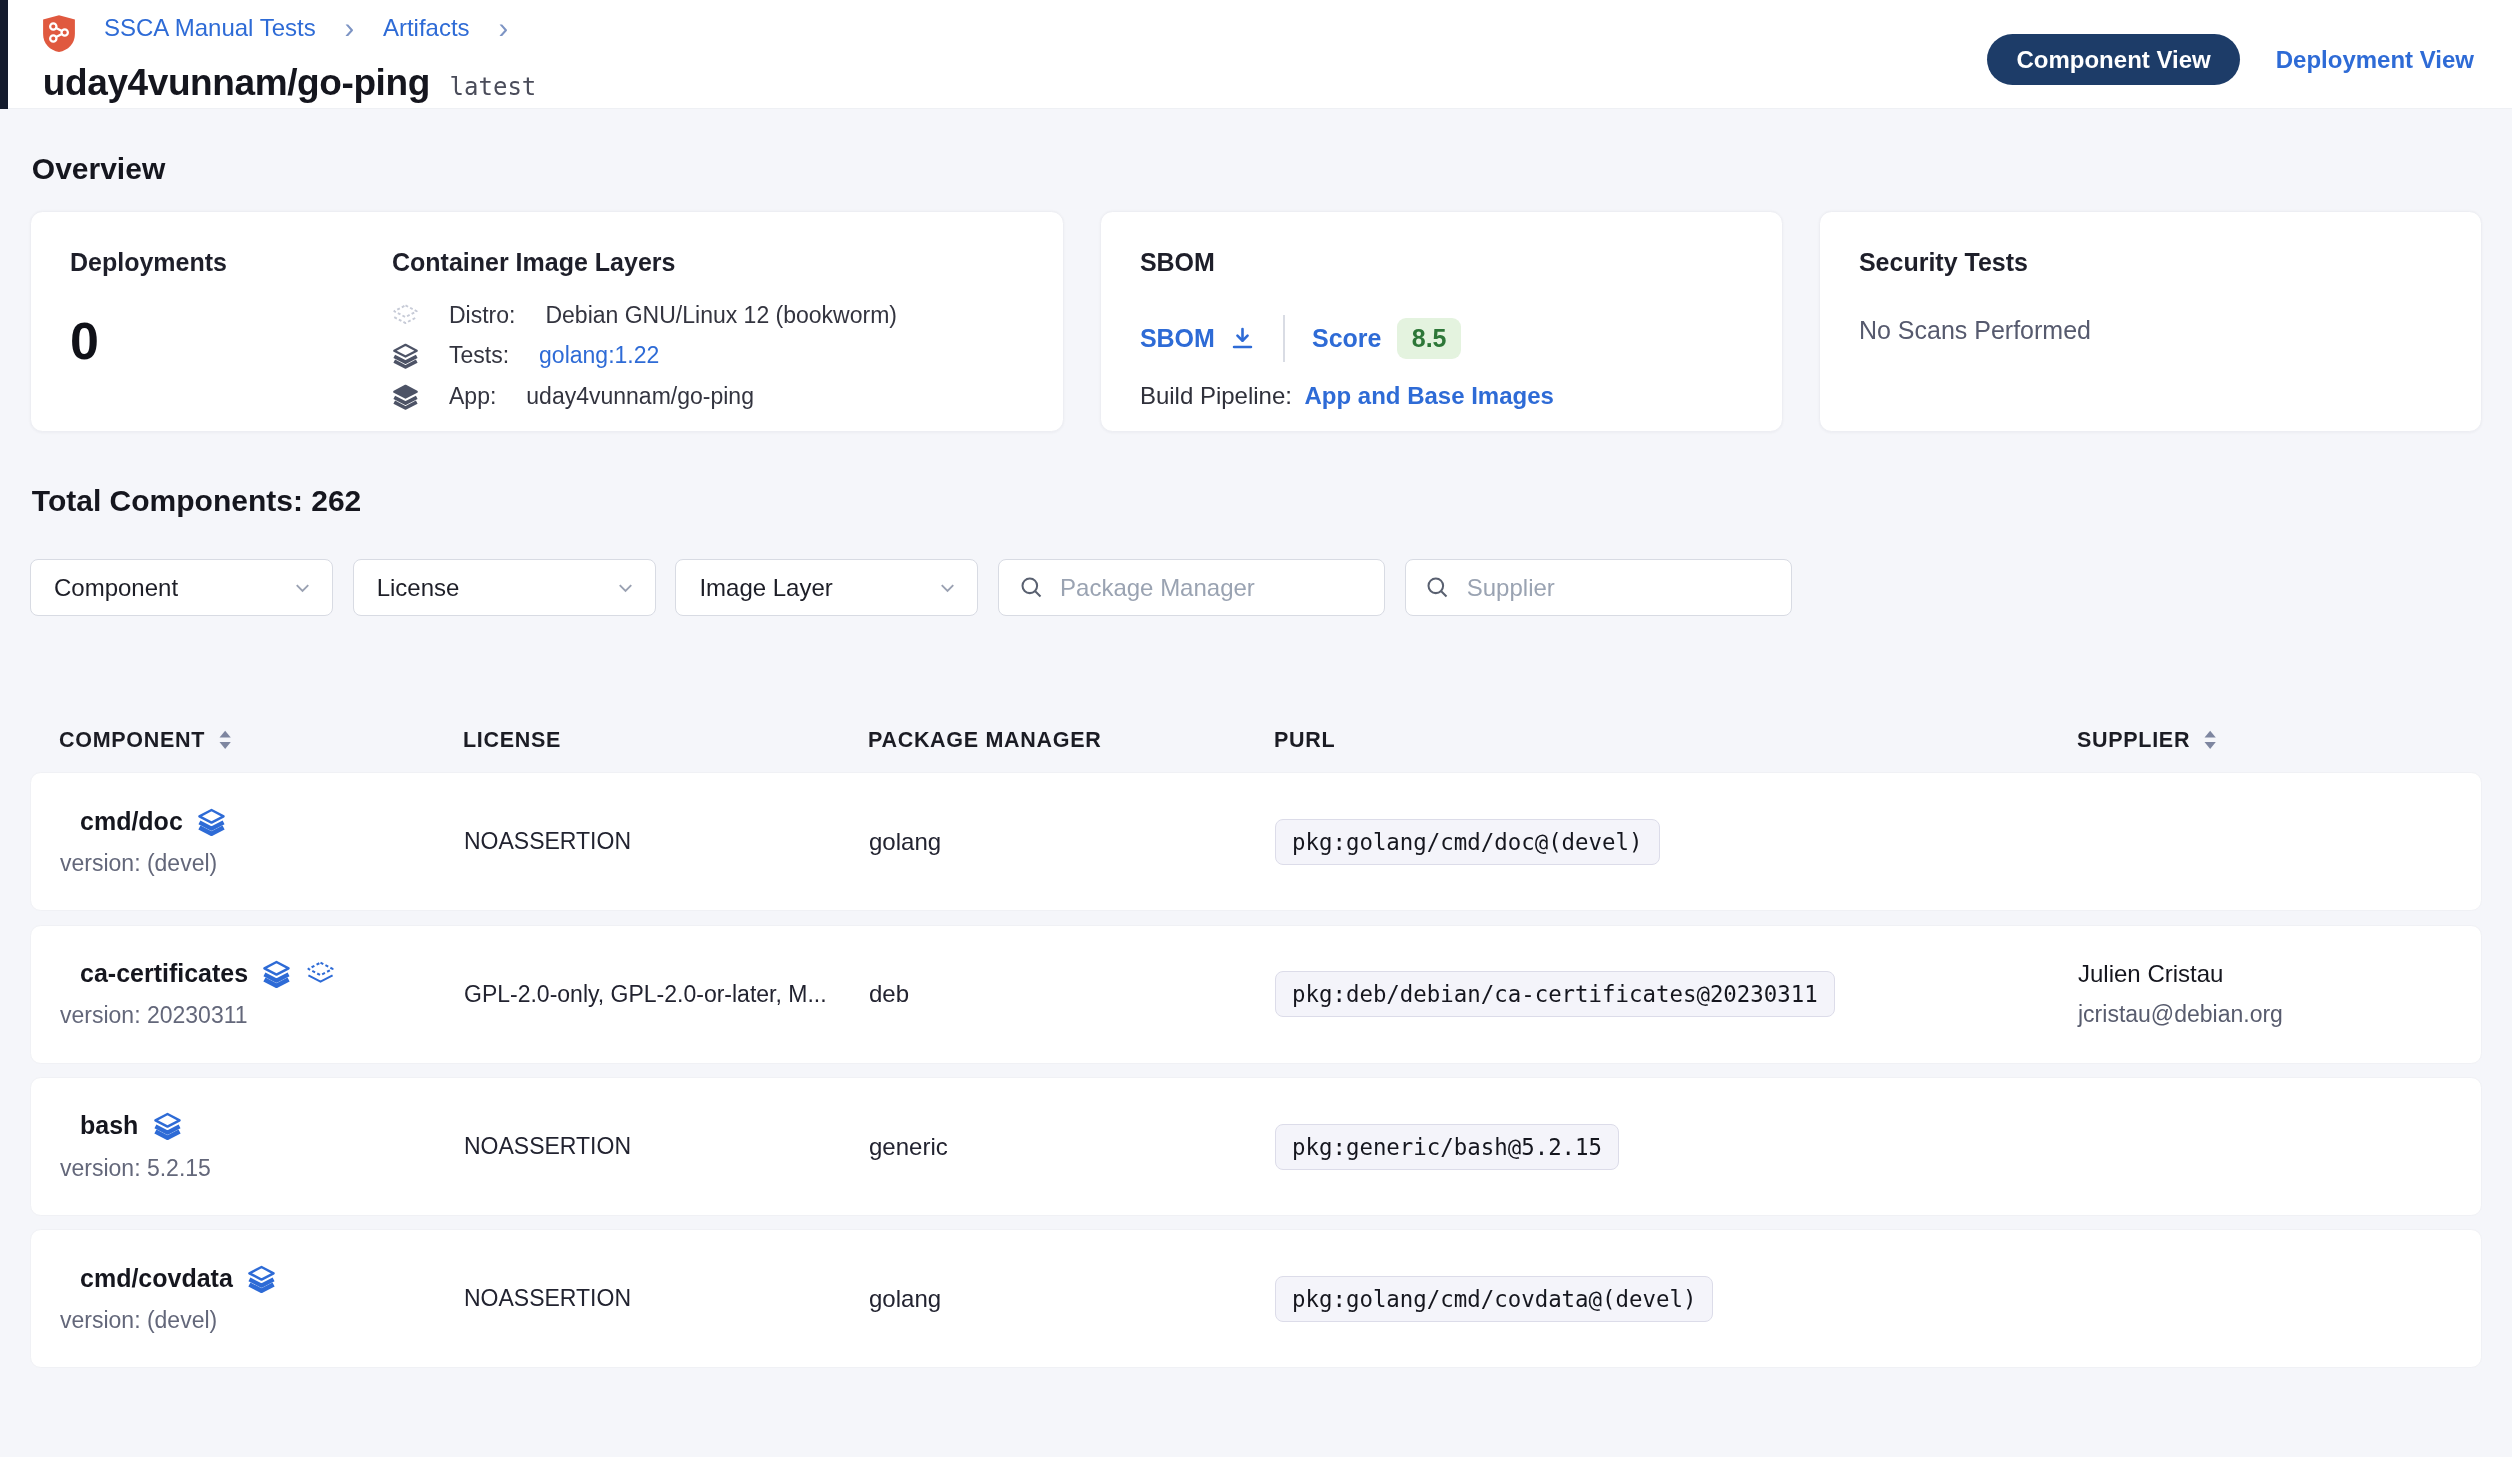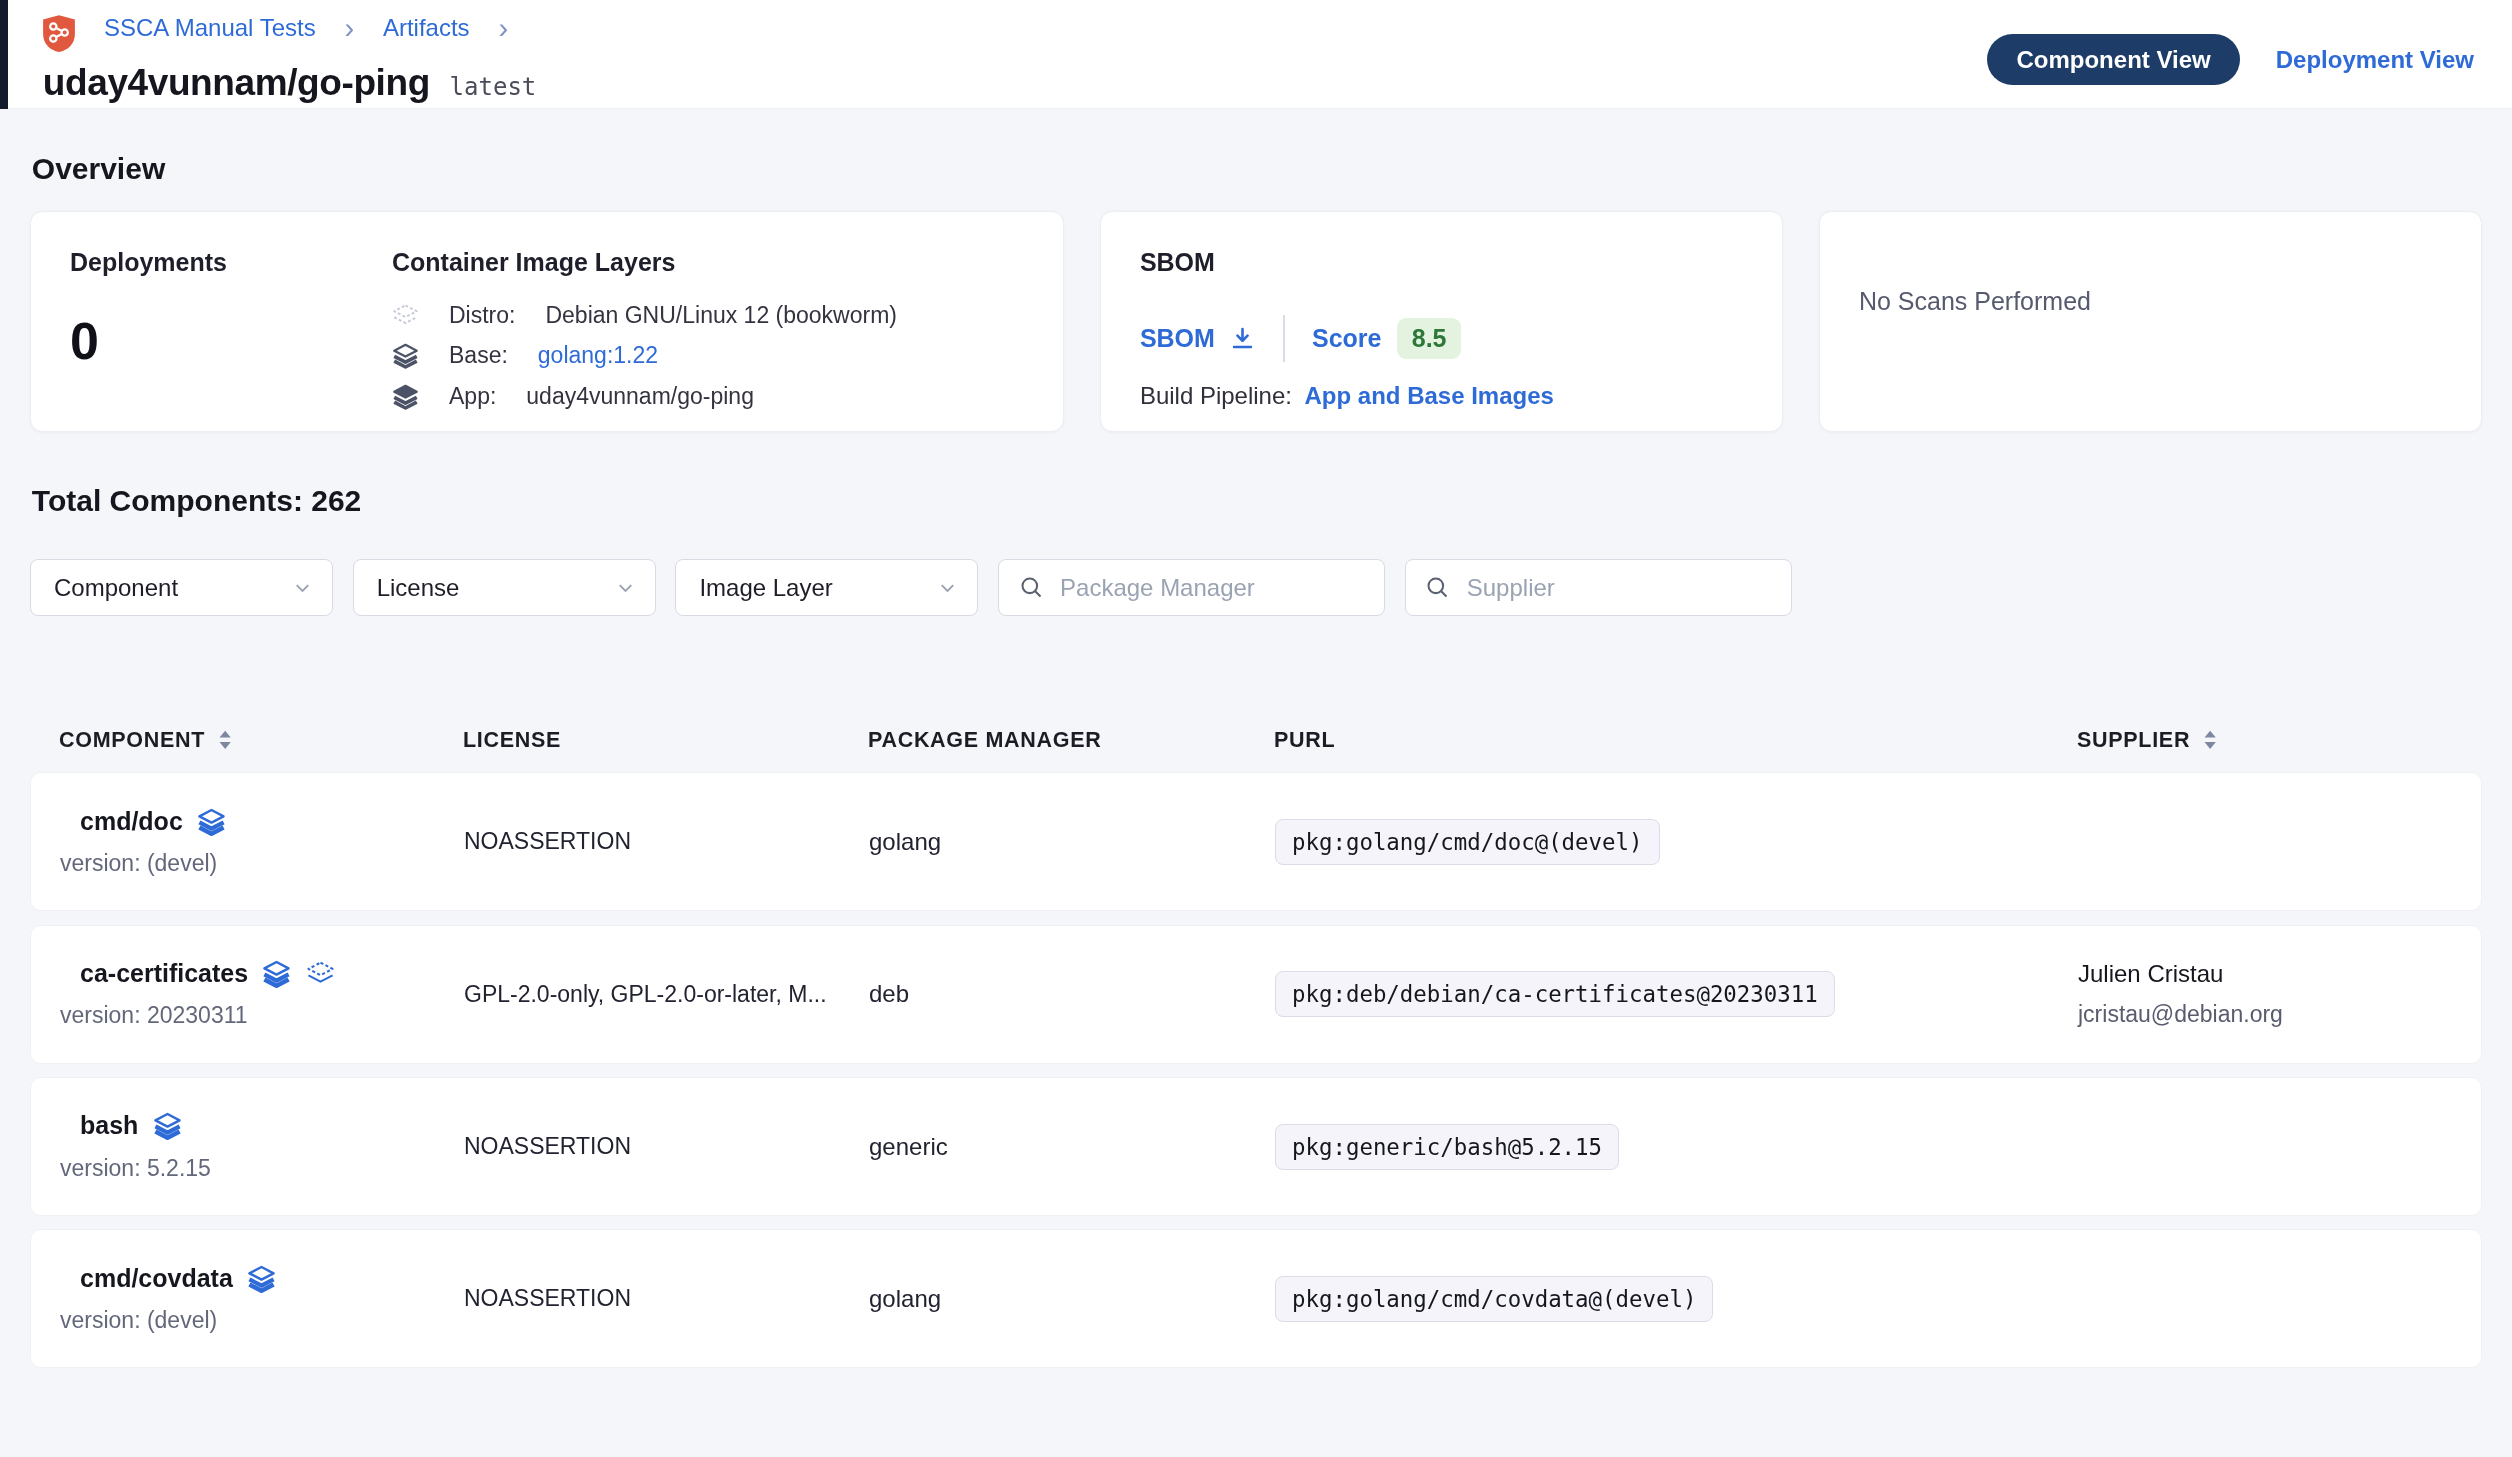--- a/index.html
+++ b/index.html
@@ -136,21 +136,21 @@
             <span class="val">Debian GNU/Linux 12 (bookworm)</span>
           </div>
           <div class="layer-row">
             <span>
               <svg width="27" height="27" viewBox="0 0 24 24" fill="none" stroke="#4d5366" stroke-width="2" stroke-linejoin="round">
                 <polygon points="12 2.5 22 7.7 12 12.9 2 7.7"></polygon>
                 <polyline points="2 12.7 12 17.9 22 12.7" stroke-width="3.2"></polyline>
                 <polyline points="2 17 12 22.2 22 17" stroke-width="3.2"></polyline>
               </svg>
             </span>
-            <span class="lbl">Base:</span>
+            <span class="lbl">Tests:</span>
             <span class="val link">golang:1.22</span>
           </div>
           <div class="layer-row">
             <span>
               <svg width="27" height="27" viewBox="0 0 24 24" fill="#4d5366" stroke="#4d5366" stroke-width="2" stroke-linejoin="round">
                 <polygon points="12 2.5 22 7.7 12 12.9 2 7.7"></polygon>
                 <polyline points="2 12.7 12 17.9 22 12.7" fill="none" stroke-width="3.2"></polyline>
                 <polyline points="2 17 12 22.2 22 17" fill="none" stroke-width="3.2"></polyline>
               </svg>
             </span>
@@ -178,20 +178,21 @@
         <span class="score-lbl">Score</span>
         <span class="score-badge">8.5</span>
       </div>
       <div class="pipeline-row">
         <span>Build Pipeline:</span>
         <span class="plink">App and Base Images</span>
       </div>
     </div>
 
     <div class="card card-security">
+      <div class="card-title">Security Tests</div>
       <div class="no-scans">No Scans Performed</div>
     </div>
   </div>
 
   <h2 class="section-heading total-heading">Total Components: 262</h2>
 
   <div class="filters-row">
     <div class="select-box">
       <span>Component</span>
       <span>

